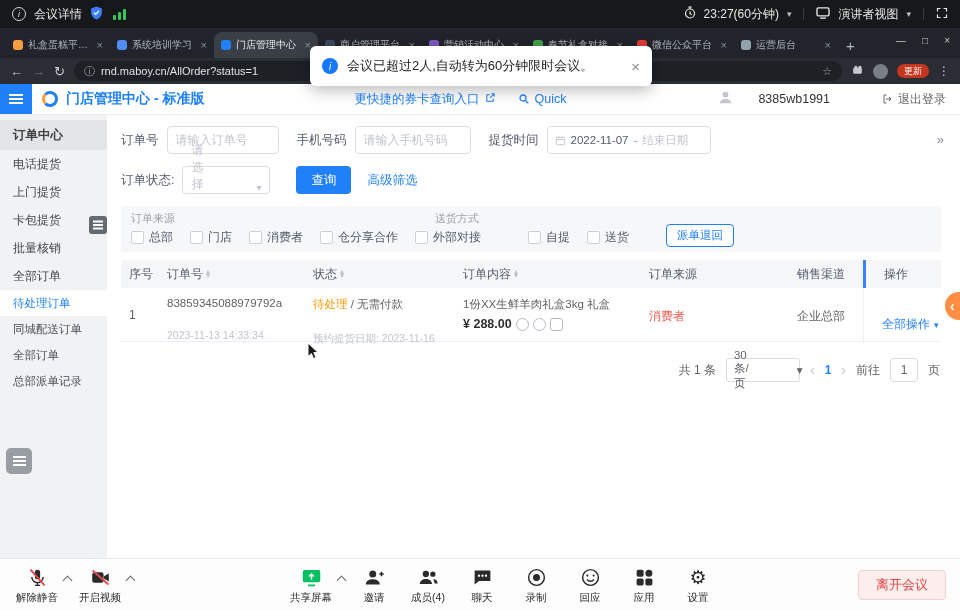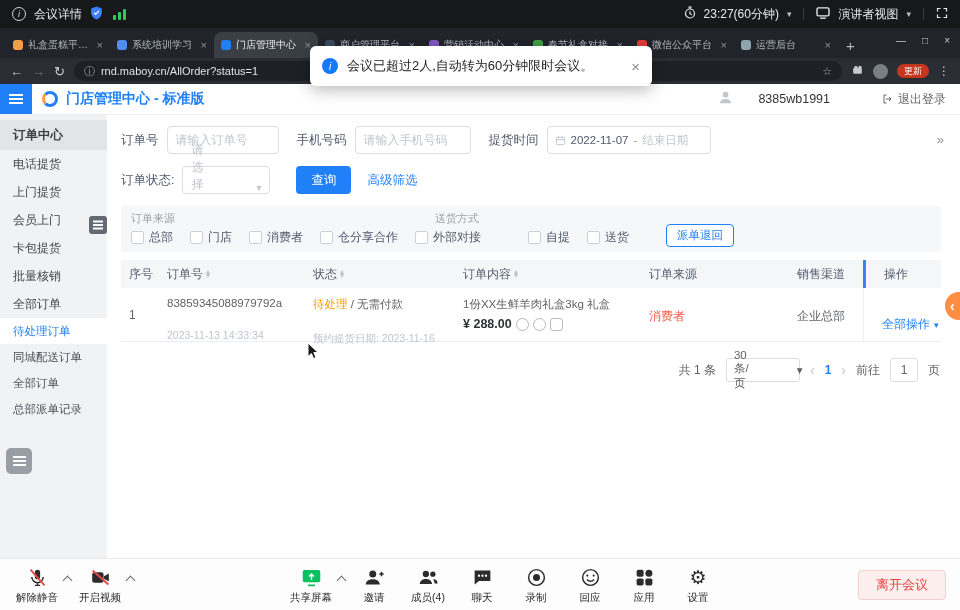--- a/index.html
+++ b/index.html
@@ -261,20 +261,35 @@
     <span>会议已超过2人,自动转为60分钟限时会议。</span>
     <span class="toast-x">×</span>
   </div>
 
   <div class="apphdr">
     <div class="burger">
         <i></i>
       </div>
     <span class="logo-ring"></span>
     <span class="apptitle">门店管理中心 - 标准版</span>
+    <div class="hdr-center">
+      <span>更快捷的券卡查询入口</span>
+      <span>
+        <svg width="11" height="11" viewBox="0 0 24 24" stroke="#2080f7" stroke-width="2.2" fill="none">
+            <path d="M14 4h6v6M20 4l-9 9M10 6H4v14h14v-6"></path>
+          </svg>
+      </span>
+      <span class="hdr-quick">
+        <svg width="12" height="12" viewBox="0 0 24 24" stroke="#2080f7" stroke-width="2.6" fill="none">
+            <circle cx="10" cy="10" r="6"></circle>
+            <path d="M15 15l5.5 5.5"></path>
+          </svg>
+        <span>Quick</span>
+      </span>
+    </div>
     <div class="hdr-right">
       <span>
         <svg width="17" height="17" viewBox="0 0 24 24" fill="#c3c7cc">
             <circle cx="12" cy="8" r="4"></circle>
             <path d="M4 20c0-4 4-6 8-6s8 2 8 6z"></path>
           </svg>
       </span>
       <span>8385wb1991</span>
       <span class="logout-grp">
         <svg width="12" height="12" viewBox="0 0 24 24" stroke="#666" stroke-width="2" fill="none">
@@ -282,21 +297,20 @@
           </svg>
         <span>退出登录</span>
       </span>
     </div>
   </div>
 
   <div class="sidebar">
     <div class="sb-sec">订单中心</div>
     <div class="sb-item">电话提货</div>
     <div class="sb-item">上门提货</div>
-    <div class="sb-item">会员上门</div>
     <div class="sb-item">卡包提货</div>
     <div class="sb-item">批量核销</div>
     <div class="sb-item">全部订单</div>
     <div class="sb-sub active">待处理订单</div>
     <div class="sb-sub">同城配送订单</div>
     <div class="sb-sub">全部订单</div>
     <div class="sb-sub">总部派单记录</div>
   </div>
   <div class="sb-toggle">
       <i></i>

